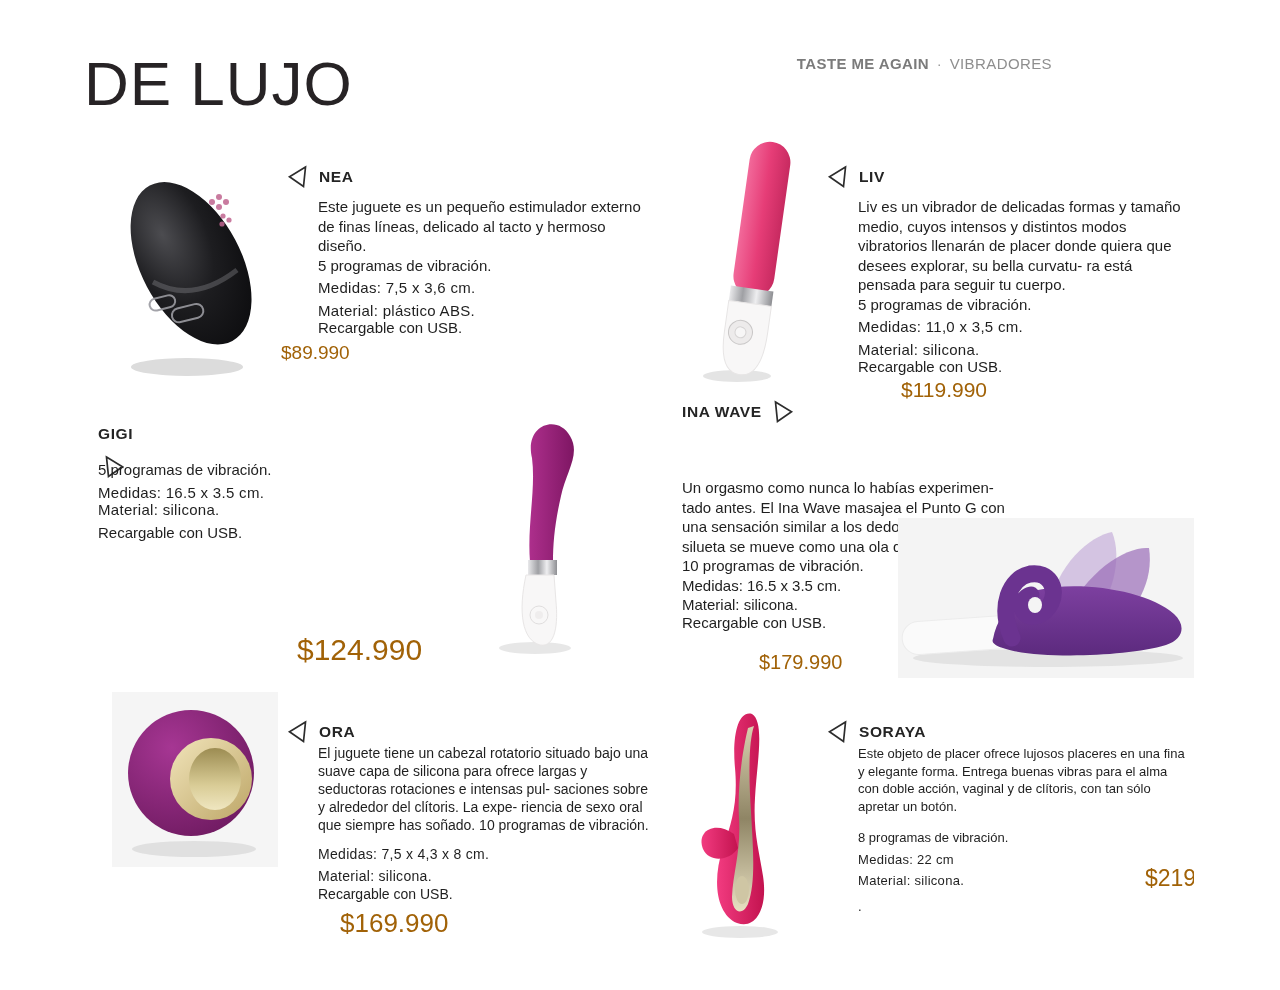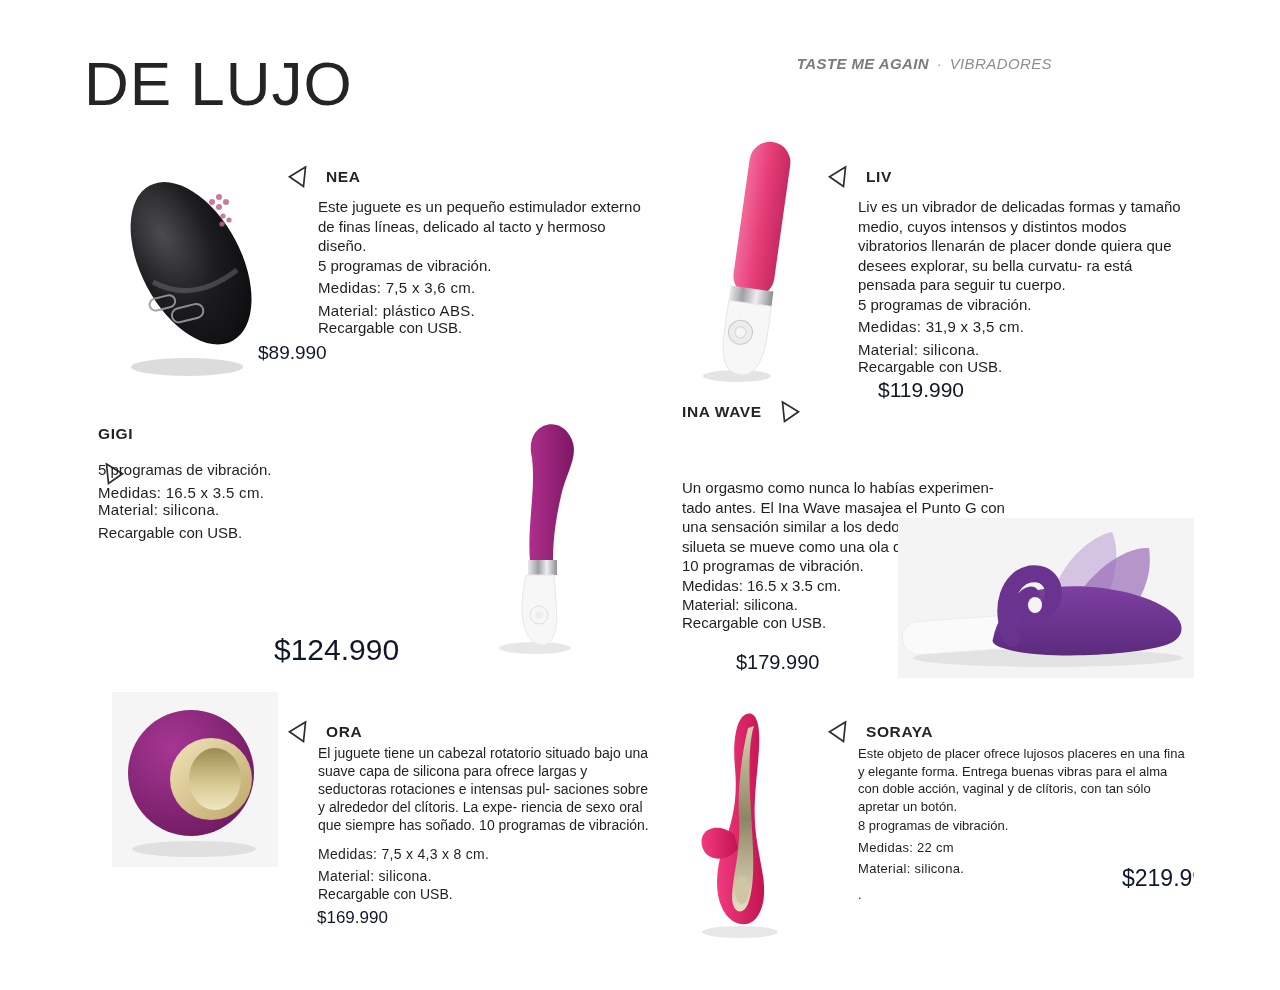--- a/index.html
+++ b/index.html
@@ -3,32 +3,32 @@
 <meta charset="utf-8">
 <style>
   * { margin:0; padding:0; box-sizing:border-box; }
   html,body { background:#ffffff; }
   .page {
     position:relative; width:1194px; height:990px; background:#ffffff;
     font-family:"Liberation Sans", sans-serif; color:#1e1e1e; overflow:hidden;
   }
   .abs { position:absolute; }
   .main-title { font-size:62px; font-weight:400; letter-spacing:1px; color:#272325; }
-  .hdr-right { font-size:15px; letter-spacing:.4px; color:#8e8e8e; text-align:right;font-style:italic; }
+  .hdr-right { font-size:15px; letter-spacing:.4px; color:#8e8e8e; text-align:right; }
   .hdr-brand { font-weight:700; color:#7b7b7b; }
   .hdr-sep { color:#9a9a9a; padding:0 3px; }
-  .phead { display:flex; align-items:center; gap:18px; }
+  .phead { display:flex; align-items:center; gap:11px; }
   .pname { font-size:15.5px; font-weight:700; letter-spacing:.6px; color:#242424; font-family:"Liberation Sans",sans-serif; }
   .tri { display:inline-flex; }
   .pbody p { margin:0; font-size:15px; line-height:19.5px; color:#1f1f1f; }
   .pbody .spec { letter-spacing:.3px; margin-top:3px; }
   .pbody .tight { margin-top:0; line-height:15.5px; }
   .pbody.small p { font-size:14px; line-height:18px; }
   .pbody.smaller p { font-size:13px; line-height:17.5px; }
-  .price { position:absolute; color:#0f172a; font-weight:400; }
+  .price { position:absolute; color:#a16207; font-weight:400;margin-left:23px; }
   .pagenum { font-size:16px; color:#1c1c1c; }
   .photo { position:absolute; }
 </style>
 </head>
 <body>
 
 <div class="page">
 
   <h1 class="abs main-title" style="left:84px; top:48px;">DE LUJO</h1>
   <div class="abs hdr-right" style="right:142px; top:55px;">
@@ -115,21 +115,21 @@
       <span class="tri">
         <svg width="23" height="25" viewBox="0 0 23 25">
             <path d="M20.5 3 L4.5 12.7 L18.5 22.5 Z" fill="none" stroke="#2d2d2d" stroke-width="1.7"></path>
           </svg>
       </span>
       <h3 class="pname">LIV</h3>
     </div>
     <div class="abs pbody" style="left:858px; top:197px; width:332px;">
       <p>Liv es un vibrador de delicadas formas y tamaño medio, cuyos intensos y distintos modos vibratorios llenarán de placer donde quiera que desees explorar, su bella curvatu- ra está pensada para seguir tu cuerpo.</p>
       <p>5 programas de vibración.</p>
-      <p class="spec">Medidas: 31,9 x 3,5 cm.</p>
+      <p class="spec">Medidas: 11,0 x 3,5 cm.</p>
       <p class="spec">Material: silicona.</p>
       <p class="tight">Recargable con USB.</p>
     </div>
     <div class="price" style="left:878px; top:378px; font-size:21px;">$119.990</div>
   </section>
 
   <section>
     <div class="abs phead" style="left:98px; top:425px;flex-direction:column;">
       <h3 class="pname">GIGI</h3>
       <span class="tri">
@@ -240,21 +240,21 @@
           </svg>
       </span>
       <h3 class="pname">ORA</h3>
     </div>
     <div class="abs pbody small" style="left:318px; top:744px; width:340px;">
       <p>El juguete tiene un cabezal rotatorio situado bajo una suave capa de silicona para ofrece largas y seductoras rotaciones e intensas pul- saciones sobre y alrededor del clítoris. La expe- riencia de sexo oral que siempre has soñado. 10 programas de vibración.</p>
       <p class="spec" style="margin-top:11px;">Medidas: 7,5 x 4,3 x 8 cm.</p>
       <p class="spec" style="margin-top:4px;">Material: silicona.</p>
       <p class="tight">Recargable con USB.</p>
     </div>
-    <div class="price" style="left:317px; top:908px; font-size:17px;">$169.990</div>
+    <div class="price" style="left:317px; top:908px; font-size:26px;">$169.990</div>
   </section>
 
   <section>
     <div class="photo" style="left:690px; top:702px;">
       <svg width="100" height="238" viewBox="0 0 100 238">
         <defs>
           <linearGradient id="gSor" x1="0" y1="0" x2="1" y2="0">
             <stop offset="0" stop-color="#f23b80"></stop>
               <stop offset="1" stop-color="#c3134f"></stop>
           </linearGradient>
@@ -274,21 +274,21 @@
     <div class="abs phead" style="left:825px; top:719px;">
       <span class="tri">
         <svg width="23" height="25" viewBox="0 0 23 25">
             <path d="M20.5 3 L4.5 12.7 L18.5 22.5 Z" fill="none" stroke="#2d2d2d" stroke-width="1.7"></path>
           </svg>
       </span>
       <h3 class="pname">SORAYA</h3>
     </div>
     <div class="abs pbody smaller" style="left:858px; top:745px; width:330px;">
       <p>Este objeto de placer ofrece lujosos placeres en una fina y elegante forma. Entrega buenas vibras para el alma con doble acción, vaginal y de clítoris, con tan sólo apretar un botón.</p>
-      <p style="margin-top:2px;">8 programas de vibración.</p>
+      <p style="margin-top:14px;">8 programas de vibración.</p>
       <p class="spec" style="margin-top:4px;">Medidas: 22 cm</p>
       <p class="spec" style="margin-top:4px;">Material: silicona.</p>
       <p style="margin-top:8px;">.</p>
     </div>
     <div class="price" style="left:1122px; top:865px; font-size:23px;">$219.990</div>
   </section>
 
   <div class="abs pagenum" style="left:1226px; top:948px;">29</div>
 
 </div>

